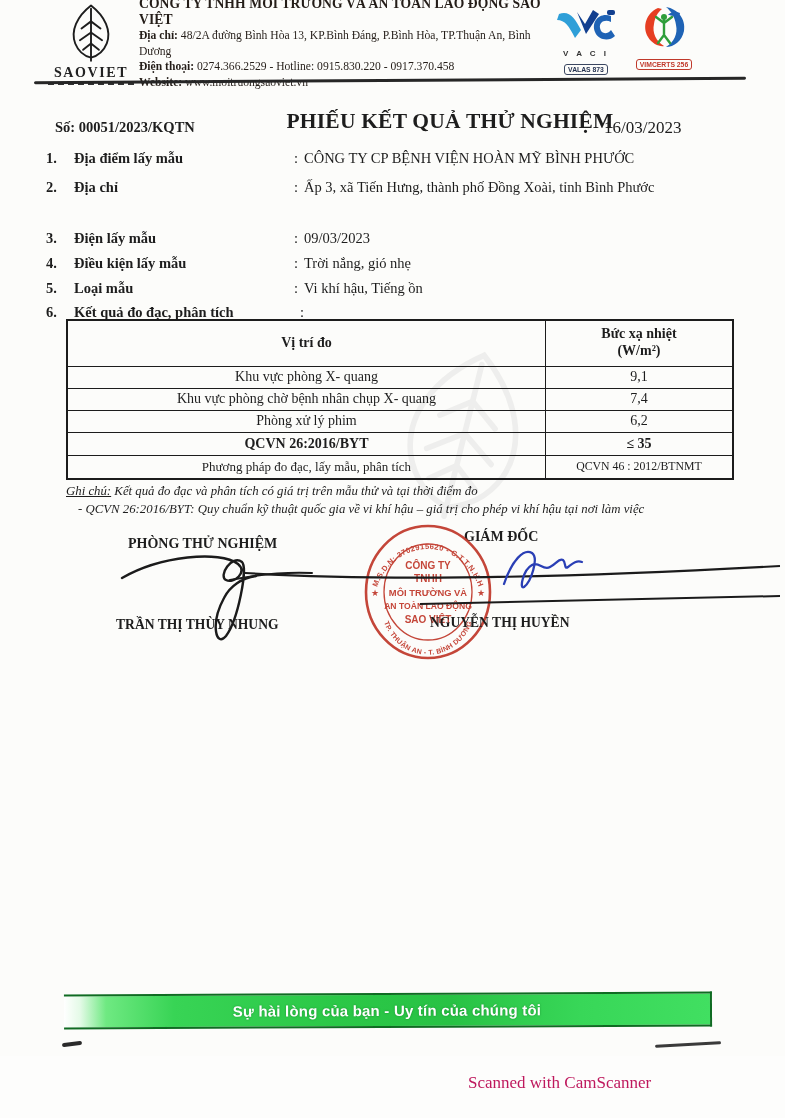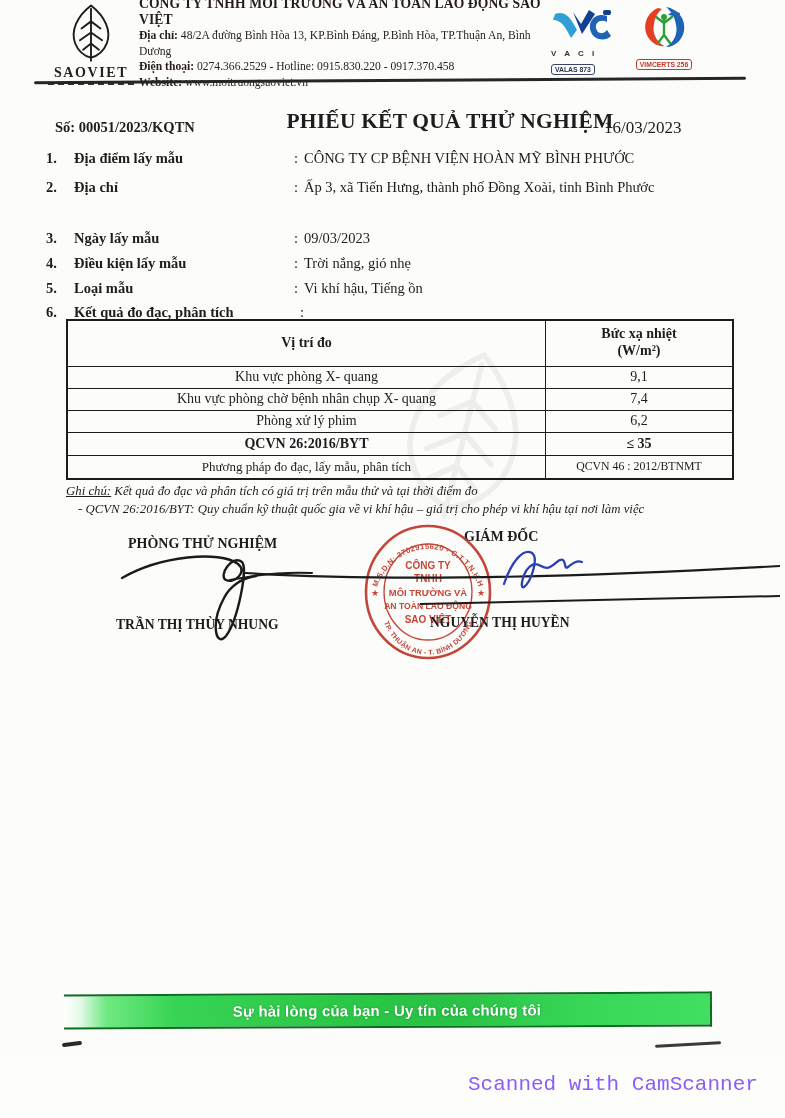--- a/index.html
+++ b/index.html
@@ -15,21 +15,21 @@
   .logo-box { position:absolute; left:44px; top:4px; width:94px; text-align:center; }
   .logo-box svg { display:block; margin:0 auto; }
   .logo-word { font-size:14px; font-weight:bold; letter-spacing:1.6px; color:#222; margin-top:1px; }
   .logo-dash { width:86px; margin:2px auto 0; border-bottom:2px dashed #333; }
 
   .company-block { position:absolute; left:139px; top:-4px; width:418px; }
   .company-name { font-size:13.6px; font-weight:bold; color:#241d18; line-height:16px; letter-spacing:0.1px; }
   .contact-line { font-size:11.6px; line-height:15.6px; color:#241d18; }
   .contact-line b { font-weight:bold; }
 
-  .cert-vaci { position:absolute; left:551px; top:8px; width:70px; text-align:left; }
+  .cert-vaci { position:absolute; left:551px; top:8px; width:70px; text-align:center; }
   .cert-vimcerts { position:absolute; left:627px; top:5px; width:74px; text-align:center; }
   .cert-label { font-family:"Liberation Sans", sans-serif; font-size:8px; font-weight:bold; letter-spacing:3px; color:#333; margin-top:-1px; }
   .cert-badge { display:inline-block; font-family:"Liberation Sans", sans-serif; font-size:6.8px; font-weight:bold;
     border-radius:3px; padding:1px 3px; margin-top:2px; white-space:nowrap; }
   .badge-valas { border:1px solid #3a4660; color:#23304f; }
   .badge-vimcerts { border:1px solid #c0392b; color:#c0392b; }
 
   .header-rule { position:absolute; left:34px; top:79px; width:712px; height:3px; background:#262626; transform:rotate(-0.35deg); border-radius:2px; }
 
   
@@ -74,21 +74,21 @@
   
   .banner { position:absolute; left:64px; top:993px; width:648px; height:35px; transform:rotate(-0.25deg);
     display:flex; align-items:center; justify-content:center;
     border-top:2px solid #0f6b22; border-bottom:2px solid #0f6b22; border-right:2px solid #0f6b22;
     background:linear-gradient(90deg,#ffffff 0px,#e4fae7 16px,#6fe982 42px,#38d455 110px,#2bc847 42%,#28c244 60%,#38d758 80%,#41df61 100%);
   }
   .banner-text { font-family:"Liberation Sans", sans-serif; font-size:15px; font-weight:bold; color:#ffffff;
     text-shadow:0 0 2px rgba(10,90,25,0.55); letter-spacing:0.2px; }
   .dash1 { position:absolute; left:62px; top:1042px; width:20px; height:4px; background:#2a2a2a; border-radius:2px; transform:rotate(-7deg); }
   .dash2 { position:absolute; left:655px; top:1043px; width:66px; height:2.5px; background:#3a3a3a; border-radius:2px; transform:rotate(-3deg); }
-  .camscan { position:absolute; left:468px; top:1073px; font-family:Liberation Mono, monospace; font-size:21px; color:#8b5cf6; }
+  .camscan { position:absolute; left:468px; top:1073px; font-family:Liberation Serif, serif; font-size:17px; color:#be185d; }
 </style>
 </head>
 <body>
 
 <div class="page">
   <div class="sheet"></div>
 
   <svg width="0" height="0" style="position:absolute" aria-hidden="true">
     <defs>
       <g id="leafShape" fill="none" stroke="#1d1d1d" stroke-width="2.4" stroke-linecap="round">
@@ -151,21 +151,21 @@
     <div class="info-value">CÔNG TY CP BỆNH VIỆN HOÀN MỸ BÌNH PHƯỚC</div>
   </div>
   <div class="info-row" style="top:176px">
     <div class="info-no">2.</div>
     <div class="info-label">Địa chỉ</div>
     <div class="info-colon">:</div>
     <div class="info-value" style="width:420px">Ấp 3, xã Tiến Hưng, thành phố Đồng Xoài, tỉnh Bình Phước</div>
   </div>
   <div class="info-row" style="top:227px">
     <div class="info-no">3.</div>
-    <div class="info-label">Ngày lấy mẫu</div>
+    <div class="info-label">Điện lấy mẫu</div>
     <div class="info-colon">:</div>
     <div class="info-value">09/03/2023</div>
   </div>
   <div class="info-row" style="top:252px">
     <div class="info-no">4.</div>
     <div class="info-label">Điều kiện lấy mẫu</div>
     <div class="info-colon">:</div>
     <div class="info-value">Trời nắng, gió nhẹ</div>
   </div>
   <div class="info-row" style="top:277px">

